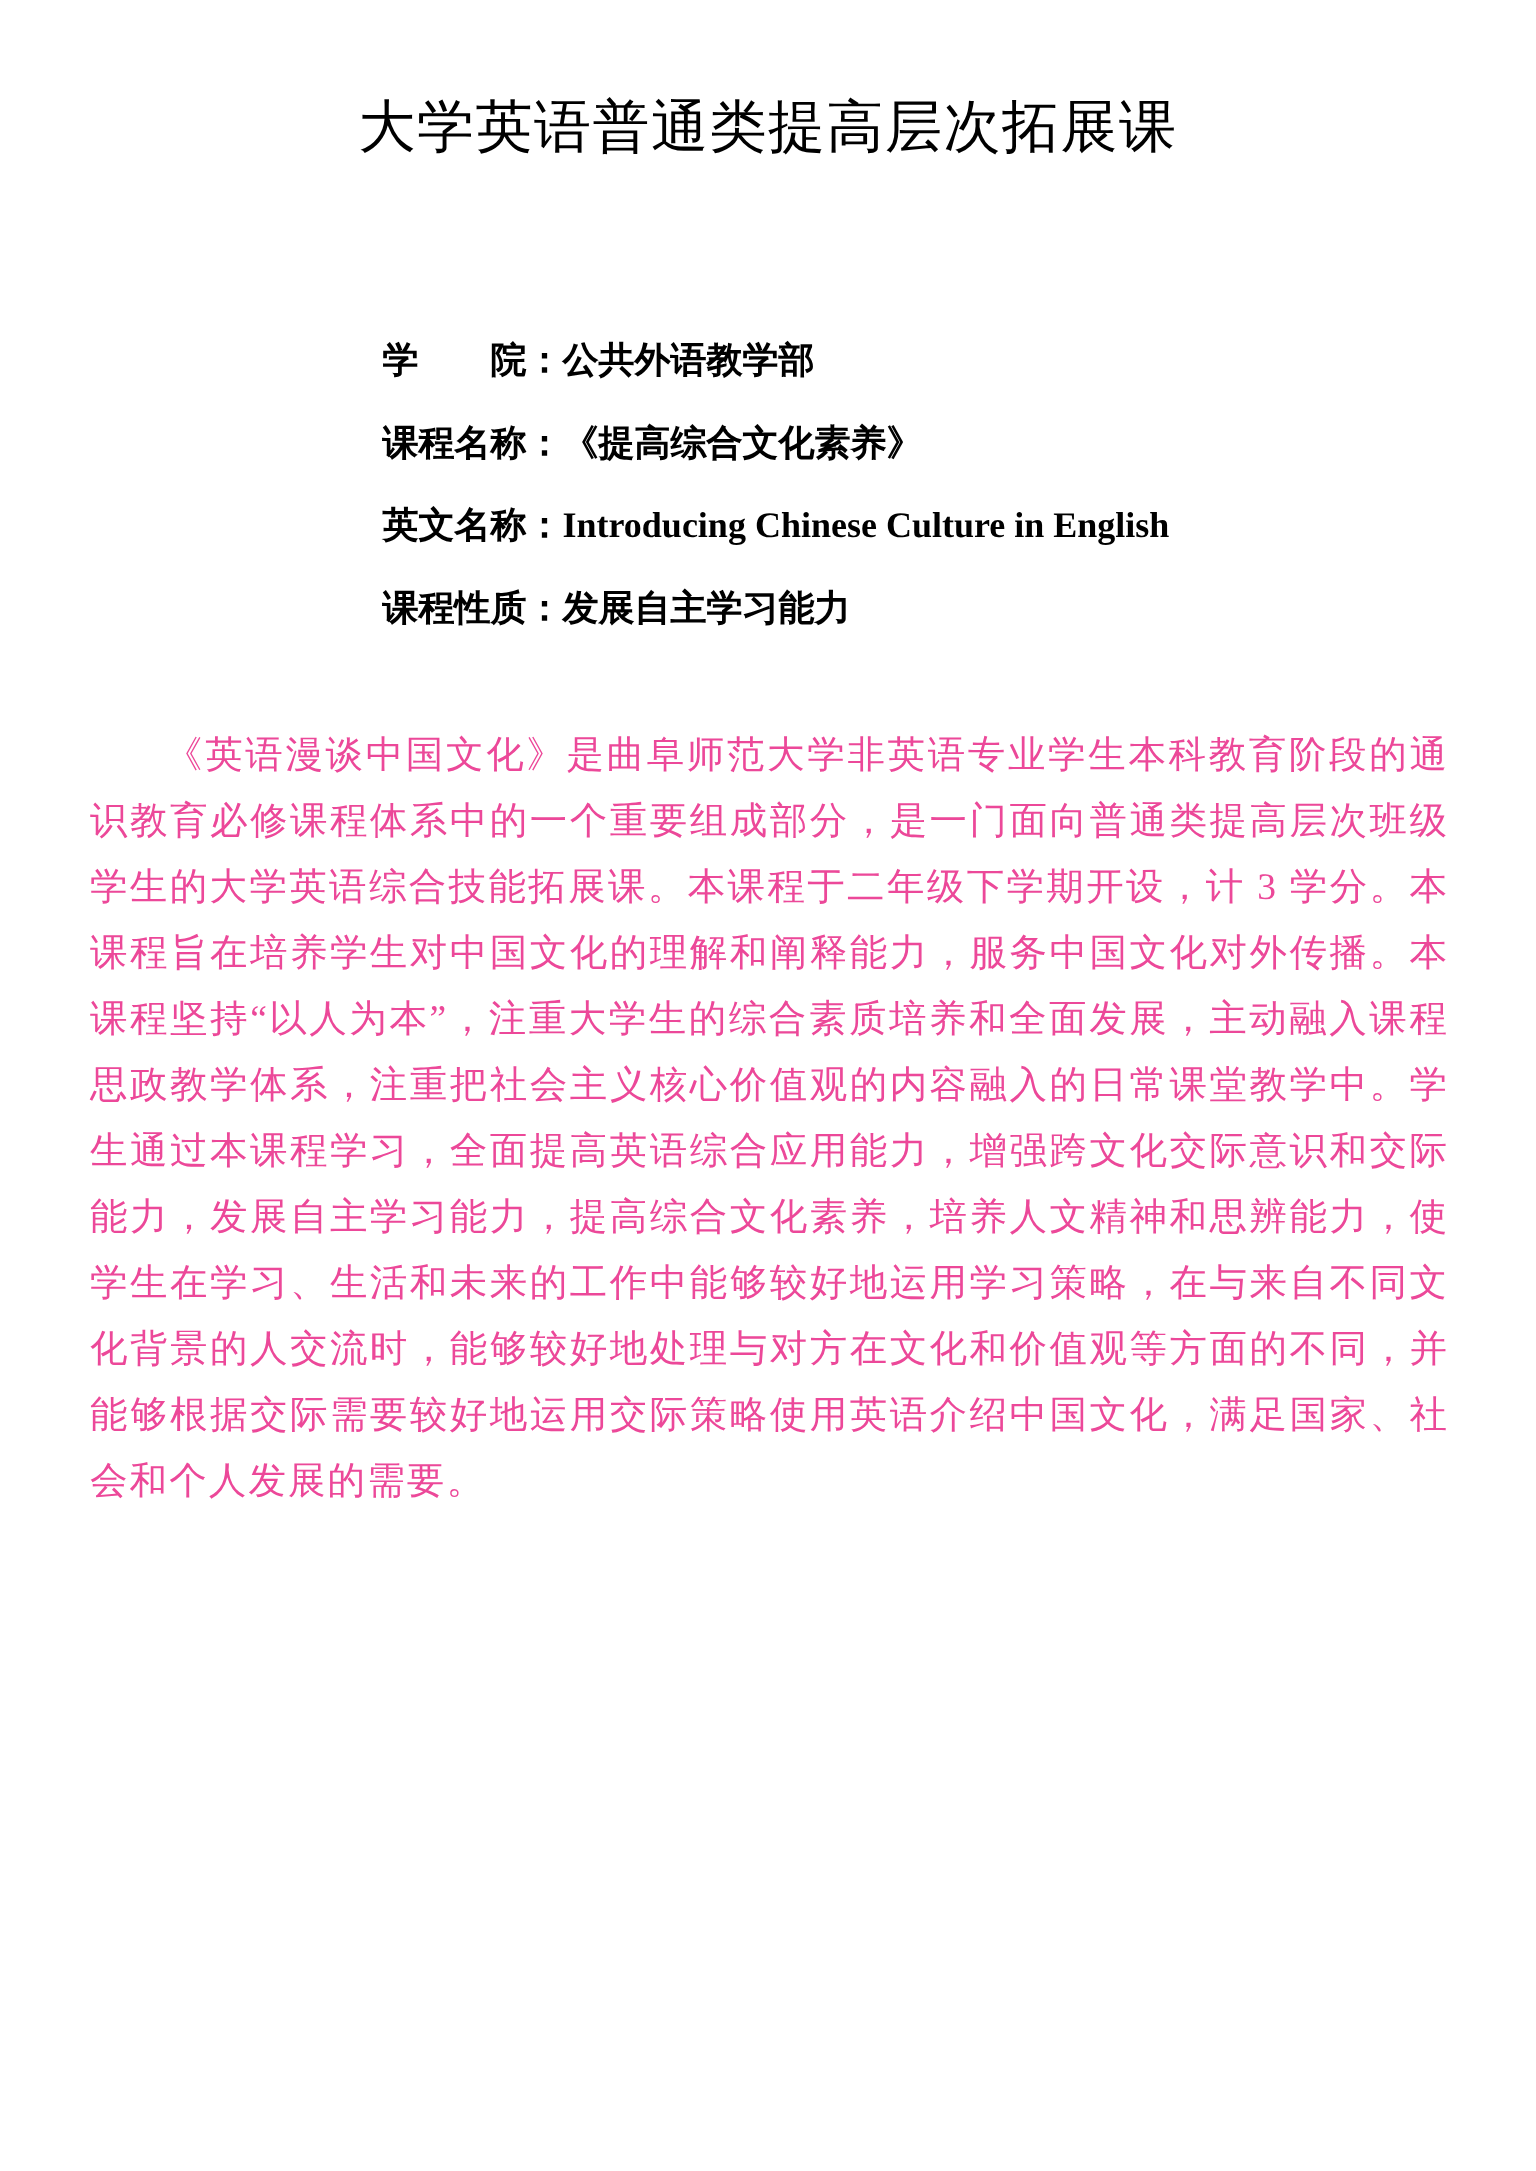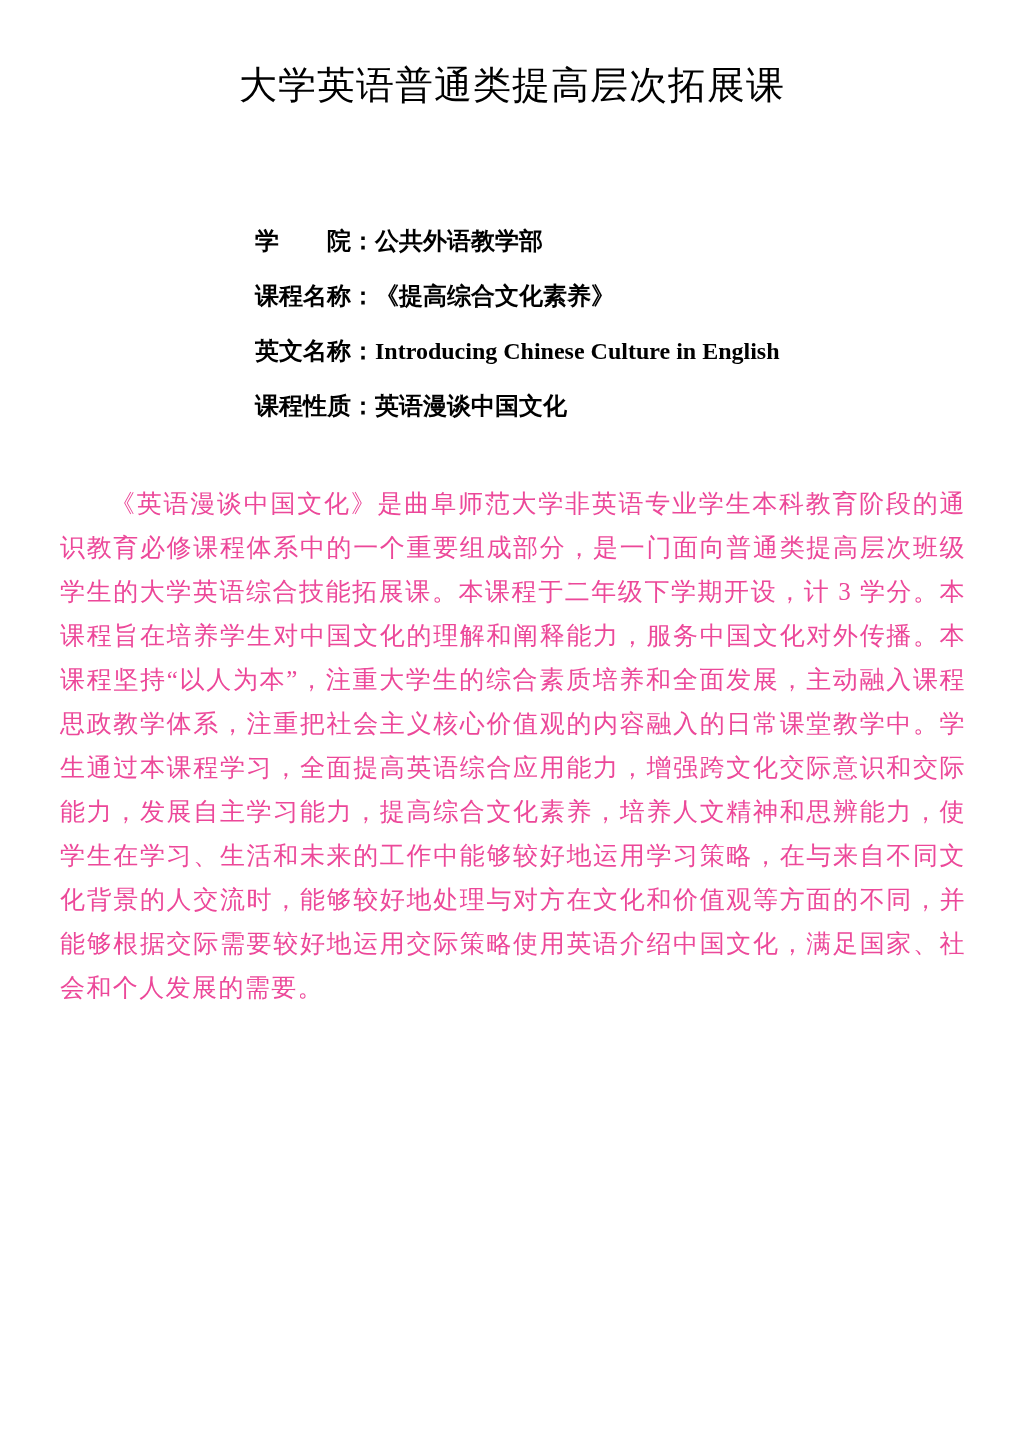--- a/index.html
+++ b/index.html
@@ -67,20 +67,20 @@
 <div class="page">
 
   <div class="titles">
     <h1 class="doc-title">大学英语普通类提高层次拓展课</h1>
   </div>
 
   <div class="course-info">
     <div class="info-row"><span class="info-label">学　　院</span><span class="info-colon">：</span><span class="info-value">公共外语教学部</span></div>
     <div class="info-row"><span class="info-label">课程名称</span><span class="info-colon">：</span><span class="info-value">《提高综合文化素养》</span></div>
     <div class="info-row"><span class="info-label">英文名称</span><span class="info-colon">：</span><span class="info-value">Introducing Chinese Culture in English</span></div>
-    <div class="info-row"><span class="info-label">课程性质</span><span class="info-colon">：</span><span class="info-value">英语漫谈中国文化</span></div>
+    <div class="info-row"><span class="info-label">课程性质</span><span class="info-colon">：</span><span class="info-value">发展自主学习能力</span></div>
   </div>
 
   <div class="body-section">
     <p class="body-paragraph">《英语漫谈中国文化》是曲阜师范大学非英语专业学生本科教育阶段的通识教育必修课程体系中的一个重要组成部分，是一门面向普通类提高层次班级学生的大学英语综合技能拓展课。本课程于二年级下学期开设，计 3 学分。本课程旨在培养学生对中国文化的理解和阐释能力，服务中国文化对外传播。本课程坚持“以人为本”，注重大学生的综合素质培养和全面发展，主动融入课程思政教学体系，注重把社会主义核心价值观的内容融入的日常课堂教学中。学生通过本课程学习，全面提高英语综合应用能力，增强跨文化交际意识和交际能力，发展自主学习能力，提高综合文化素养，培养人文精神和思辨能力，使学生在学习、生活和未来的工作中能够较好地运用学习策略，在与来自不同文化背景的人交流时，能够较好地处理与对方在文化和价值观等方面的不同，并能够根据交际需要较好地运用交际策略使用英语介绍中国文化，满足国家、社会和个人发展的需要。</p>
   </div>
 
 </div>
 
 </body></html>

